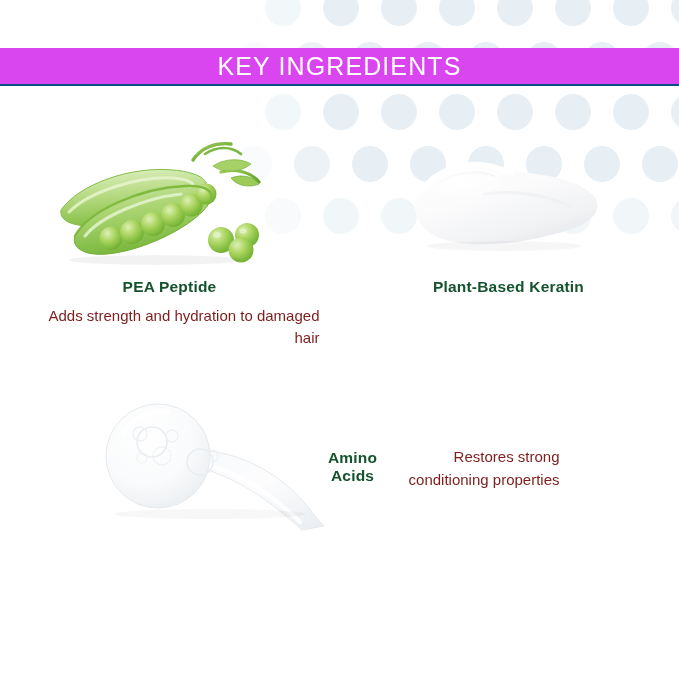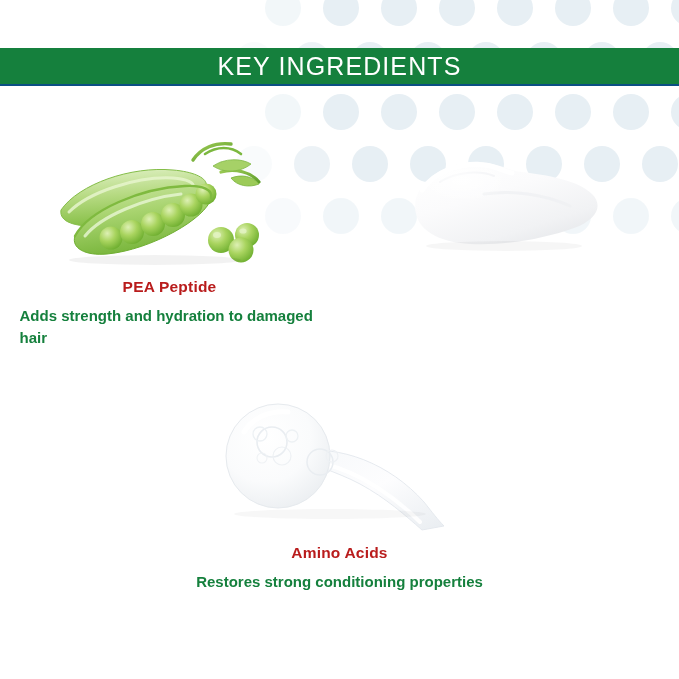--- a/index.html
+++ b/index.html
@@ -37,21 +37,21 @@
     background: #e7eff4;
   }
 
   
   .banner {
     position: absolute;
     left: 0;
     top: 48px;
     width: 679px;
     height: 38px;
-    background: #15803d;
+    background: #d946ef;
     border-bottom: 2px solid #0b4f83;
     display: flex;
     align-items: center;
     justify-content: center;
     box-sizing: border-box;
   }
   .banner-title {
     color: #ffffff;
     font-size: 25px;
     font-weight: 400;
@@ -75,47 +75,47 @@
     align-items: center;
   }
   .cell-art {
     height: 140px;
     width: 270px;
     position: relative;
   }
   .ing-name {
     font-size: 15.5px;
     font-weight: 700;
-    color: #b91c1c;
+    color: #14532d;
     letter-spacing: 0.2px;
     margin-top: 6px;
     text-align: center;
   }
   .ing-desc {
     font-size: 15px;
-    font-weight: 700;
-    color: #15803d;
-    text-align: left;
+    font-weight: 400;
+    color: #7f1d1d;
+    text-align: right;
     line-height: 1.48;
     margin-top: 9px;
     max-width: 300px;
   }
 
   .row-bottom {
     position: absolute;
     left: 0;
     top: 390px;
     width: 679px;
     display: flex;
     justify-content: center;
   }
   .cell-wide {
     width: 440px;
     display: flex;
-    flex-direction: column;
+    flex-direction: row;
     align-items: center;
   }
   .cell-art-wide {
     height: 148px;
     width: 300px;
     position: relative;
   }
 
   
   .art-svg {
@@ -257,20 +257,21 @@
           <path d="M22 66 C30 44 58 28 86 30 C104 31 112 38 128 40
                    C152 43 184 48 198 62 C210 74 202 88 180 96
                    C150 107 108 114 76 112 C42 110 16 96 22 66 Z" fill="url(#creamG)"></path>
           <path d="M28 58 C40 40 66 30 90 33 C102 34 108 39 118 41" fill="none" stroke="#ffffff" stroke-width="5" stroke-linecap="round" opacity="0.9"></path>
           <path d="M46 50 C62 40 84 38 100 44" fill="none" stroke="#eceef1" stroke-width="2" stroke-linecap="round" opacity="0.8"></path>
           <path d="M90 62 C118 58 150 62 176 74" fill="none" stroke="#eef0f2" stroke-width="3" stroke-linecap="round" opacity="0.7"></path>
           <ellipse cx="82" cy="58" rx="48" ry="22" fill="url(#creamHi)"></ellipse>
           <ellipse cx="110" cy="114" rx="78" ry="5" fill="#000" opacity="0.035"></ellipse>
         </svg>
       </div>
+      <div class="ing-name">Plant-Based Keratin</div>
     </div>
 
   </div>
 
   <div class="row-bottom">
     <div class="cell-wide">
       <div class="cell-art-wide">
         <svg class="art-svg" width="280" height="150" viewBox="0 0 280 150">
           <defs>
             <radialGradient id="gelG" cx="0.38" cy="0.32" r="0.72">

